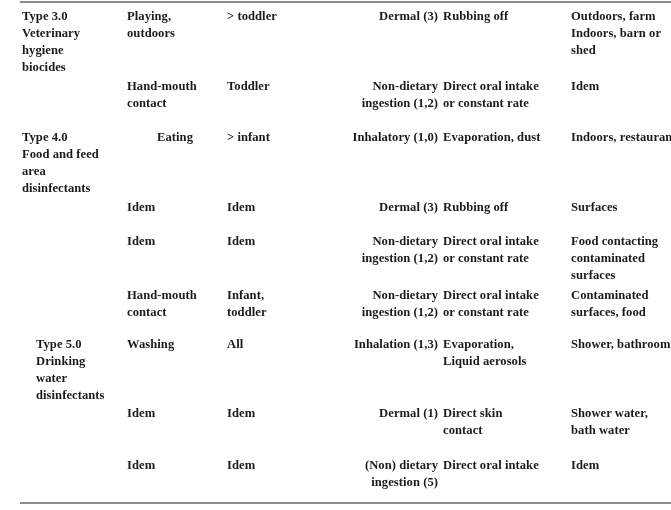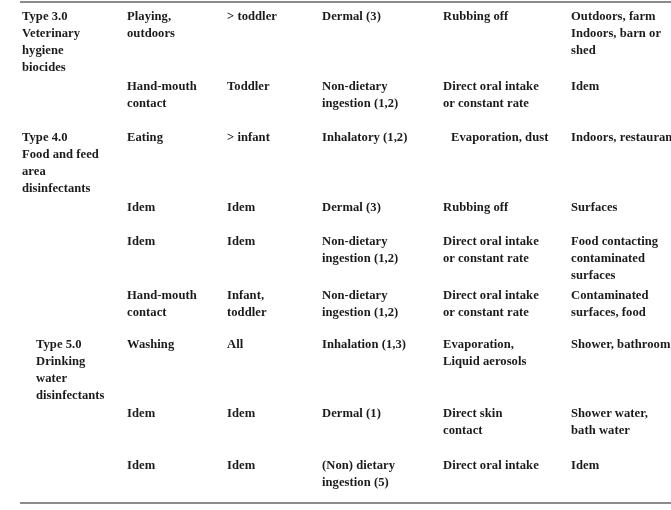--- a/index.html
+++ b/index.html
@@ -56,21 +56,21 @@
     line-height: 17px;
     color: #1b1b1b;
     white-space: pre-line;
     letter-spacing: 0.05px;
   }
 
   
   .c0 { left: 5px;   width: 101px; }
   .c1 { left: 110px; width: 96px;  }
   .c2 { left: 210px; width: 92px;  }
-  .c3 { left: 305px; width: 116px; }
+  .c3 { left: 305px; width: 116px; text-align: right; }
   .c4 { left: 426px; width: 124px; }
   .c5 { left: 554px; width: 115px; }
 
   
   .group-label { }
 </style>
 </head>
 <body>
 
 <div id="exposure-table">
@@ -103,24 +103,24 @@
 or constant rate</div>
       <div class="cell c5" style="top:78px;">Idem</div>
     </div>
 
     <div class="row" style="top:0;">
       <div class="cell c0 group-label" style="top:129px;">Type 4.0
 Food and feed
 area
 disinfectants</div>
 
-      <div class="cell c1" style="top:129px;">Eating</div>
+      <div class="cell c1" style="top:129px;text-align:center;">Eating</div>
       <div class="cell c2" style="top:129px;">&gt; infant</div>
-      <div class="cell c3" style="top:129px;">Inhalatory (1,2)</div>
-      <div class="cell c4" style="top:129px;margin-left:8px;">Evaporation, dust</div>
+      <div class="cell c3" style="top:129px;">Inhalatory (1,0)</div>
+      <div class="cell c4" style="top:129px;">Evaporation, dust</div>
       <div class="cell c5" style="top:129px;">Indoors, restaurant</div>
 
       <div class="cell c1" style="top:199px;">Idem</div>
       <div class="cell c2" style="top:199px;">Idem</div>
       <div class="cell c3" style="top:199px;">Dermal (3)</div>
       <div class="cell c4" style="top:199px;">Rubbing off</div>
       <div class="cell c5" style="top:199px;">Surfaces</div>
 
       <div class="cell c1" style="top:233px;">Idem</div>
       <div class="cell c2" style="top:233px;">Idem</div>

